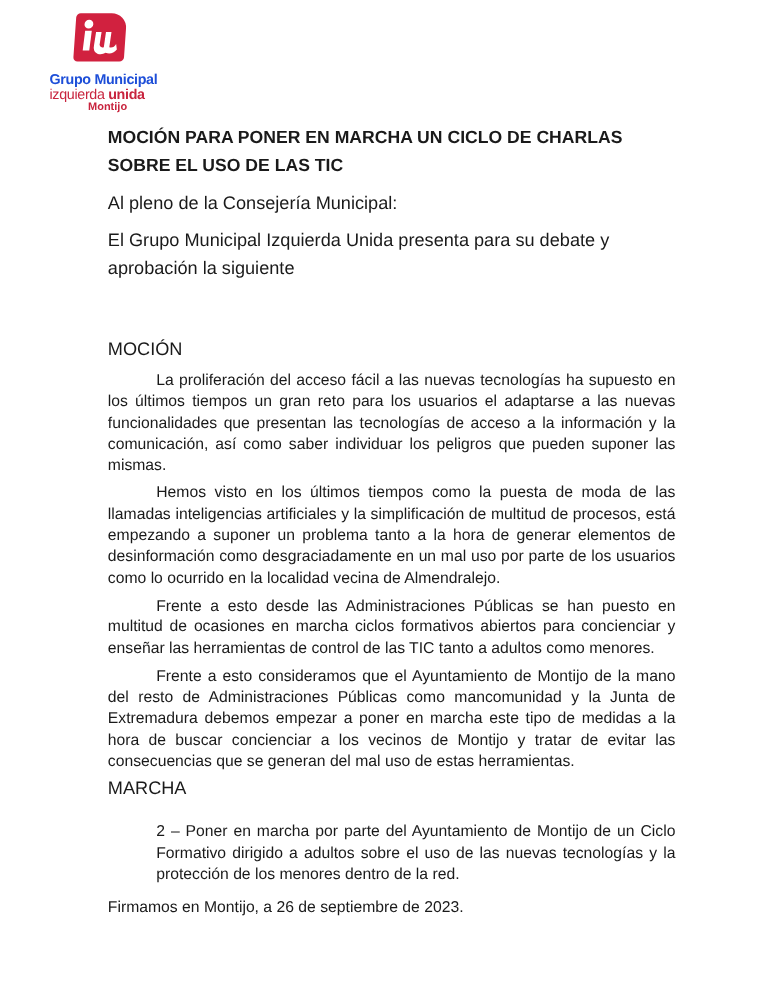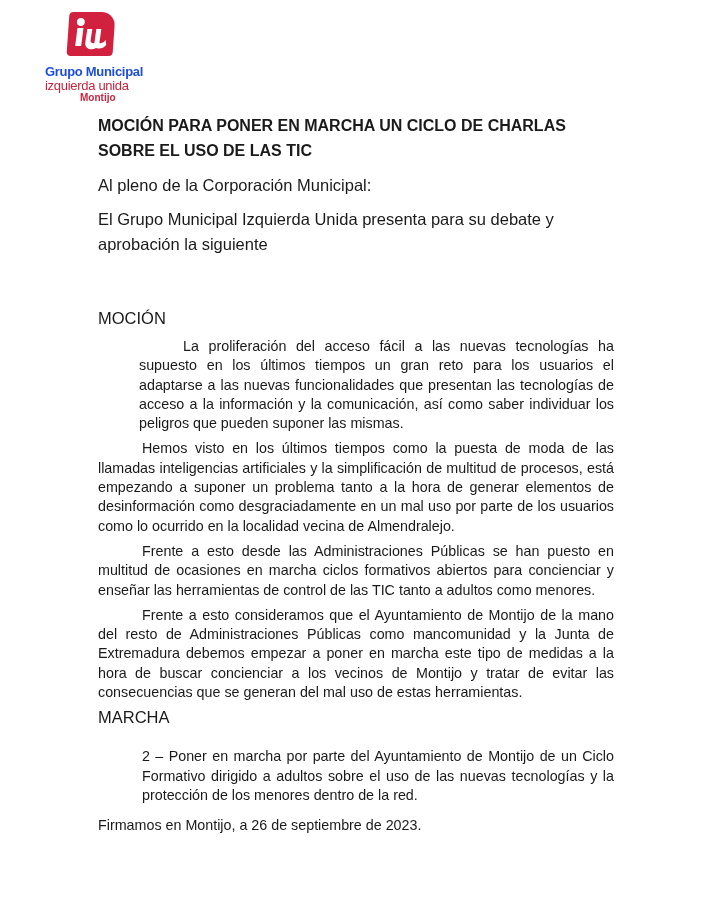--- a/index.html
+++ b/index.html
@@ -6,33 +6,33 @@
     body { width: 712px; height: 902px; position: relative; overflow: hidden;
            font-family: "Liberation Sans", sans-serif; color: #1a1a1a; }
     .logo { position: absolute; left: 40px; top: 6px; width: 100px; height: 96px; }
     .logo-mark { position: absolute; left: 28px; top: 6px; width: 46px; height: 44px;
                  background: #d1213f; border-radius: 4px 14px 4px 4px; transform: skewX(-4deg); }
     .logo-mark svg { position: absolute; left: 0; top: 0; }
     .logo-line1 { position: absolute; left: 5px; top: 58px; font-size: 13px; font-weight: bold;
                   color: #1d4ed8; letter-spacing: -0.3px; white-space: nowrap; }
     .logo-line2 { position: absolute; left: 5px; top: 72px; font-size: 13px; color: #c8243e;
                   letter-spacing: -0.3px; white-space: nowrap; }
-    .logo-line2 b { font-weight: normal; }
+    .logo-line2 b { font-weight: bold; }
     .logo-line3 { position: absolute; left: 40px; top: 86px; font-size: 10px; font-weight: bold;
                   color: #c8243e; white-space: nowrap; }
 
     .doc { position: absolute; left: 98px; top: 113px; width: 516px; }
     .title { font-weight: bold; font-size: 16px; line-height: 25px; margin: 0; }
     .intro { font-size: 16.5px; line-height: 25px; margin: 10px 0 0 0; }
     .intro2 { font-size: 16.5px; line-height: 25px; margin: 9px 0 0 0; }
     .section { font-size: 16.5px; line-height: 22px; margin: 50px 0 0 0; }
     .section2 { font-size: 16.5px; line-height: 22px; margin: 4px 0 0 0; }
     .para { font-size: 14.3px; line-height: 19.3px; text-align: justify; text-indent: 44px;
             margin: 6px 0 0 0; }
-    .para.first { margin-top: 8px; margin-left: 41px; }
+    .para.first { margin-top: 8px; }
     .req { font-size: 14.3px; line-height: 19.3px; text-align: justify; margin: 8px 0 0 44px; }
     .req.second { margin-top: 19px; }
     .sign { text-align: left; font-size: 14.3px; line-height: 19px; margin: 11px 0 0 0; }
   </style>
 </head>
 <body>
 
 <div class="logo">
   <div class="logo-mark">
     <svg width="46" height="44" viewBox="0 0 46 44">
@@ -41,21 +41,21 @@
       <path d="M19 17 L24 17 L23 29 Q24 32 27 31 L28 17 L33 17 L32 31 Q36 32 38 28 L39 33 Q35 38 29 36 Q26 38 22 37 Q17 35 18 29 Z" fill="#ffffff"></path>
     </svg>
   </div>
   <div class="logo-line1">Grupo Municipal</div>
   <div class="logo-line2"><span>izquierda </span><b>unida</b></div>
   <div class="logo-line3">Montijo</div>
 </div>
 
 <div class="doc">
   <p class="title">MOCIÓN PARA PONER EN MARCHA UN CICLO DE CHARLAS SOBRE EL USO DE LAS TIC</p>
-  <p class="intro">Al pleno de la Corporación Municipal:</p>
+  <p class="intro">Al pleno de la Consejería Municipal:</p>
   <p class="intro2">El Grupo Municipal Izquierda Unida presenta para su debate y aprobación la siguiente</p>
 
   <p class="section">MOCIÓN</p>
   <p class="para first">La proliferación del acceso fácil a las nuevas tecnologías ha supuesto en los últimos tiempos un gran reto para los usuarios el adaptarse a las nuevas funcionalidades que presentan las tecnologías de acceso a la información y la comunicación, así como saber individuar los peligros que pueden suponer las mismas.</p>
   <p class="para">Hemos visto en los últimos tiempos como la puesta de moda de las llamadas inteligencias artificiales y la simplificación de multitud de procesos, está empezando a suponer un problema tanto a la hora de generar elementos de desinformación como desgraciadamente en un mal uso por parte de los usuarios como lo ocurrido en la localidad vecina de Almendralejo.</p>
   <p class="para">Frente a esto desde las Administraciones Públicas se han puesto en multitud de ocasiones en marcha ciclos formativos abiertos para concienciar y enseñar las herramientas de control de las TIC tanto a adultos como menores.</p>
   <p class="para">Frente a esto consideramos que el Ayuntamiento de Montijo de la mano del resto de Administraciones Públicas como mancomunidad y la Junta de Extremadura debemos empezar a poner en marcha este tipo de medidas a la hora de buscar concienciar a los vecinos de Montijo y tratar de evitar las consecuencias que se generan del mal uso de estas herramientas.</p>
 
   <p class="section2">MARCHA</p>
   <p class="req second">2 – Poner en marcha por parte del Ayuntamiento de Montijo de un Ciclo Formativo dirigido a adultos sobre el uso de las nuevas tecnologías y la protección de los menores dentro de la red.</p>

